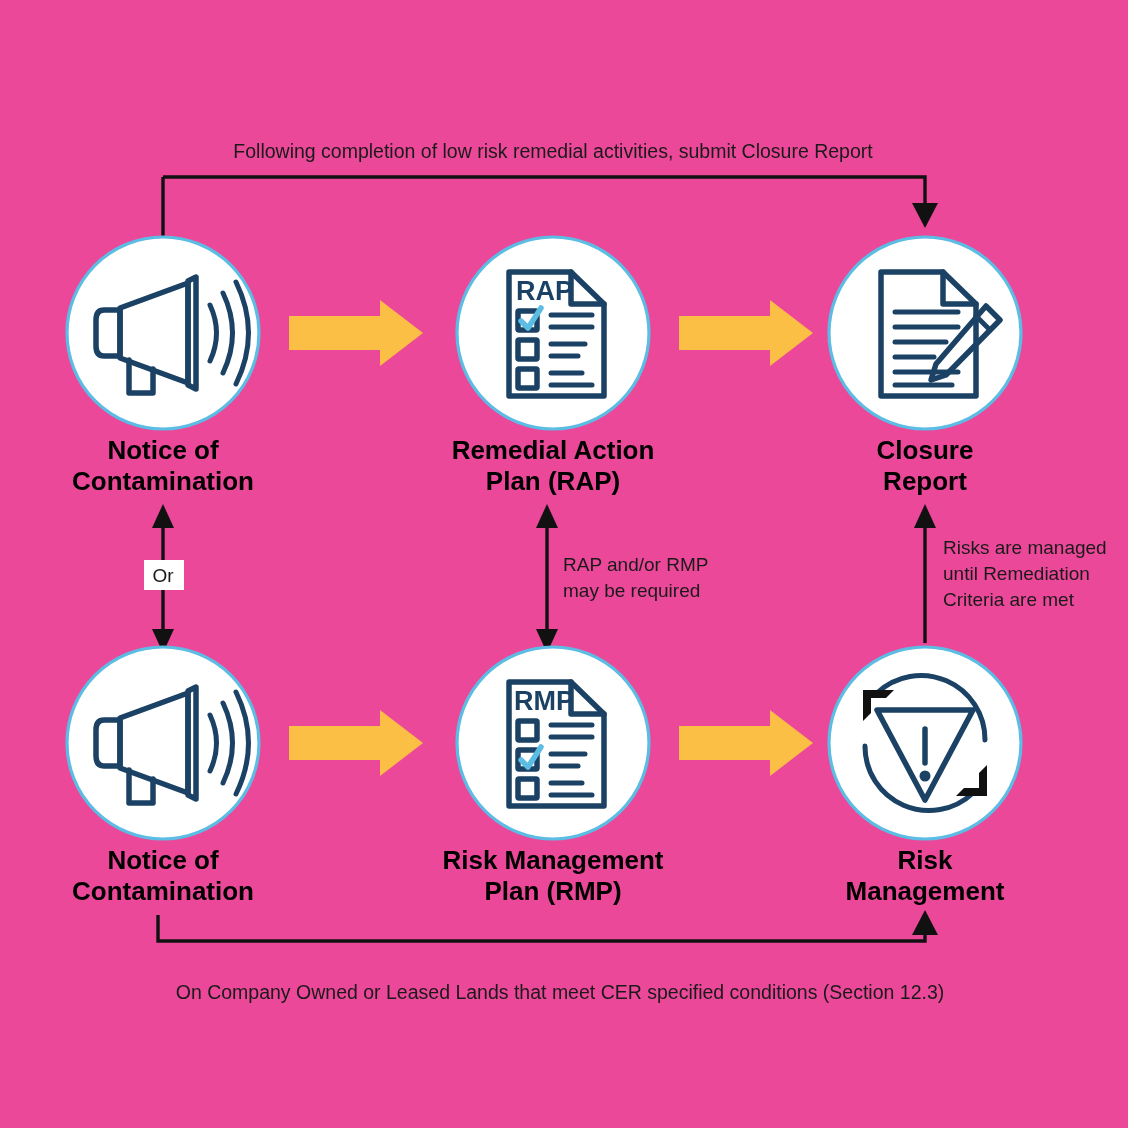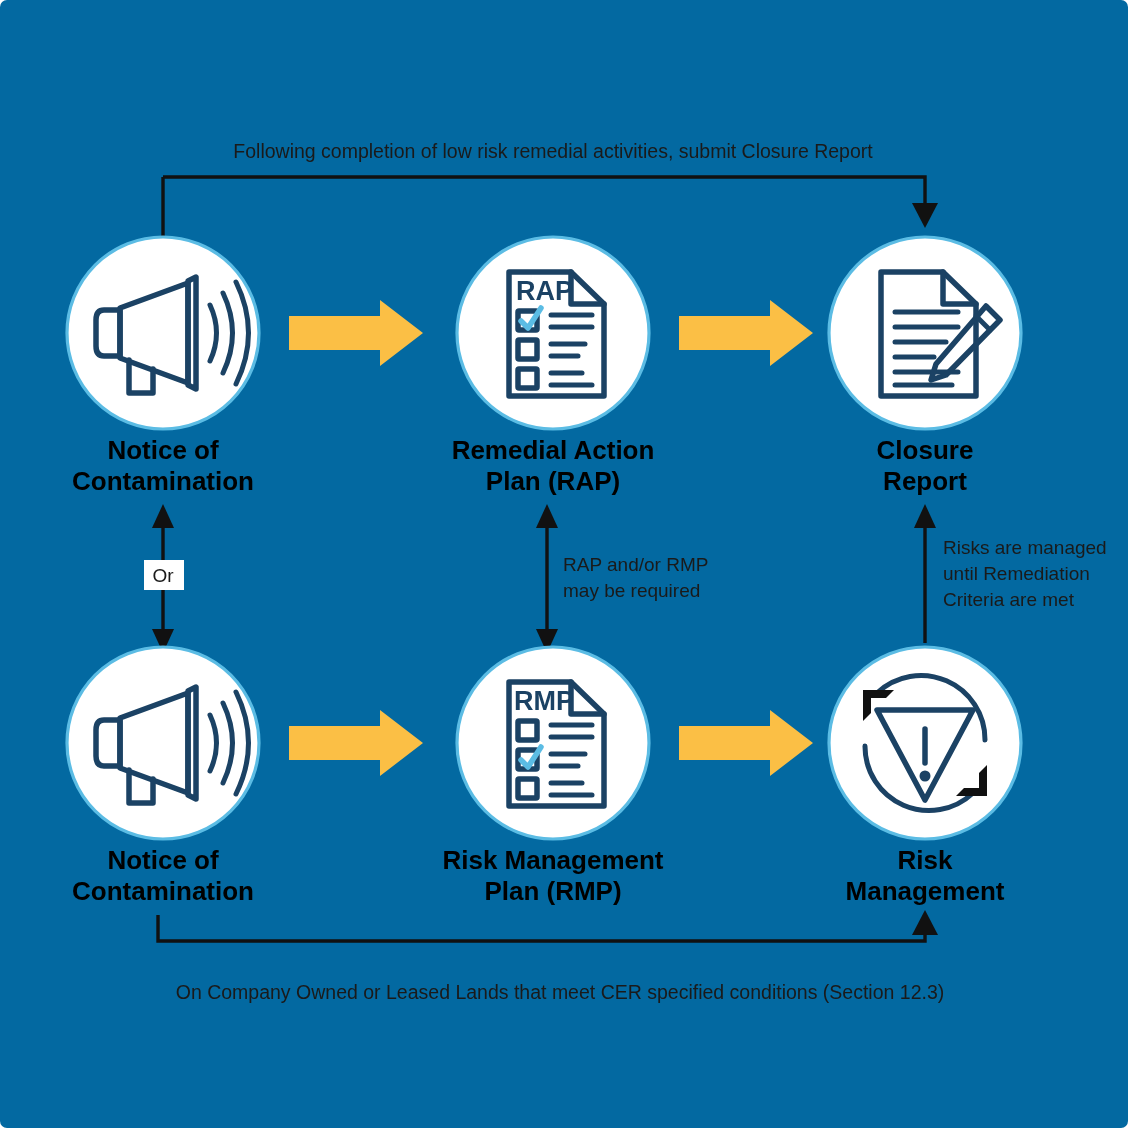--- a/index.html
+++ b/index.html
@@ -10,22 +10,21 @@
   body {
     width: 1128px;
     height: 1128px;
     font-family: "Liberation Sans", sans-serif;
     overflow: hidden;
   }
   #diagram-root {
     position: relative;
     width: 1128px;
     height: 1128px;
-    background: #0369a1;
-    border-radius: 7px;
+    background: #ec4899;
   }
   svg.flow {
     display: block;
     width: 1128px;
     height: 1128px;
   }
   text { font-family: "Liberation Sans", sans-serif; }
   .node-label {
     font-size: 26px;
     font-weight: bold;

